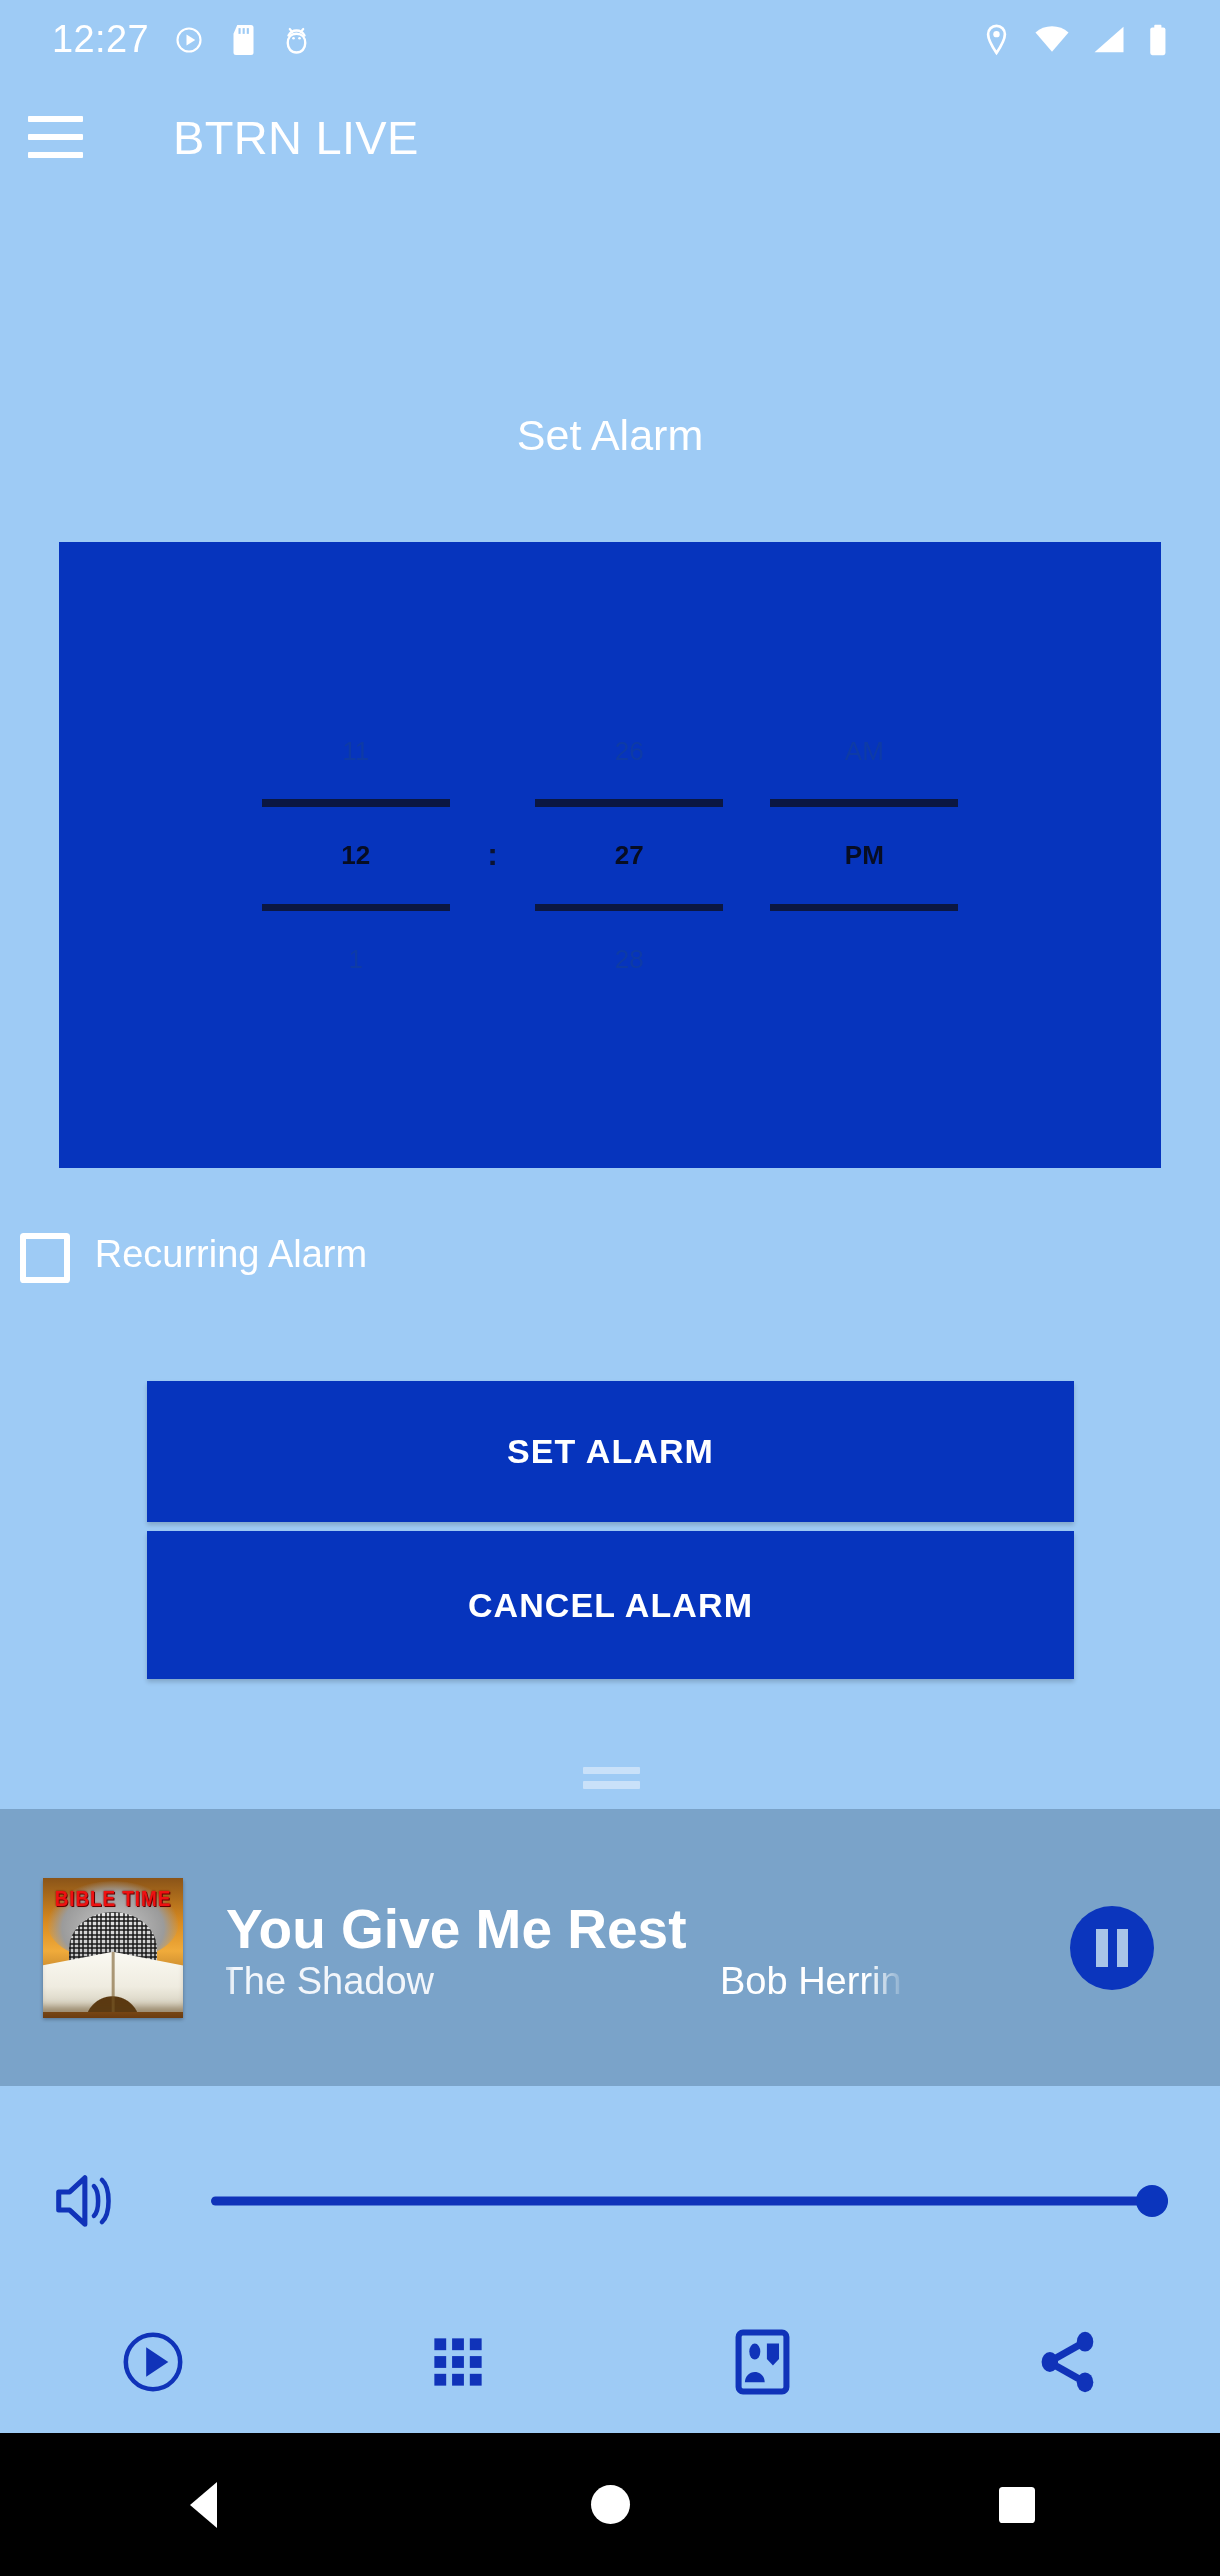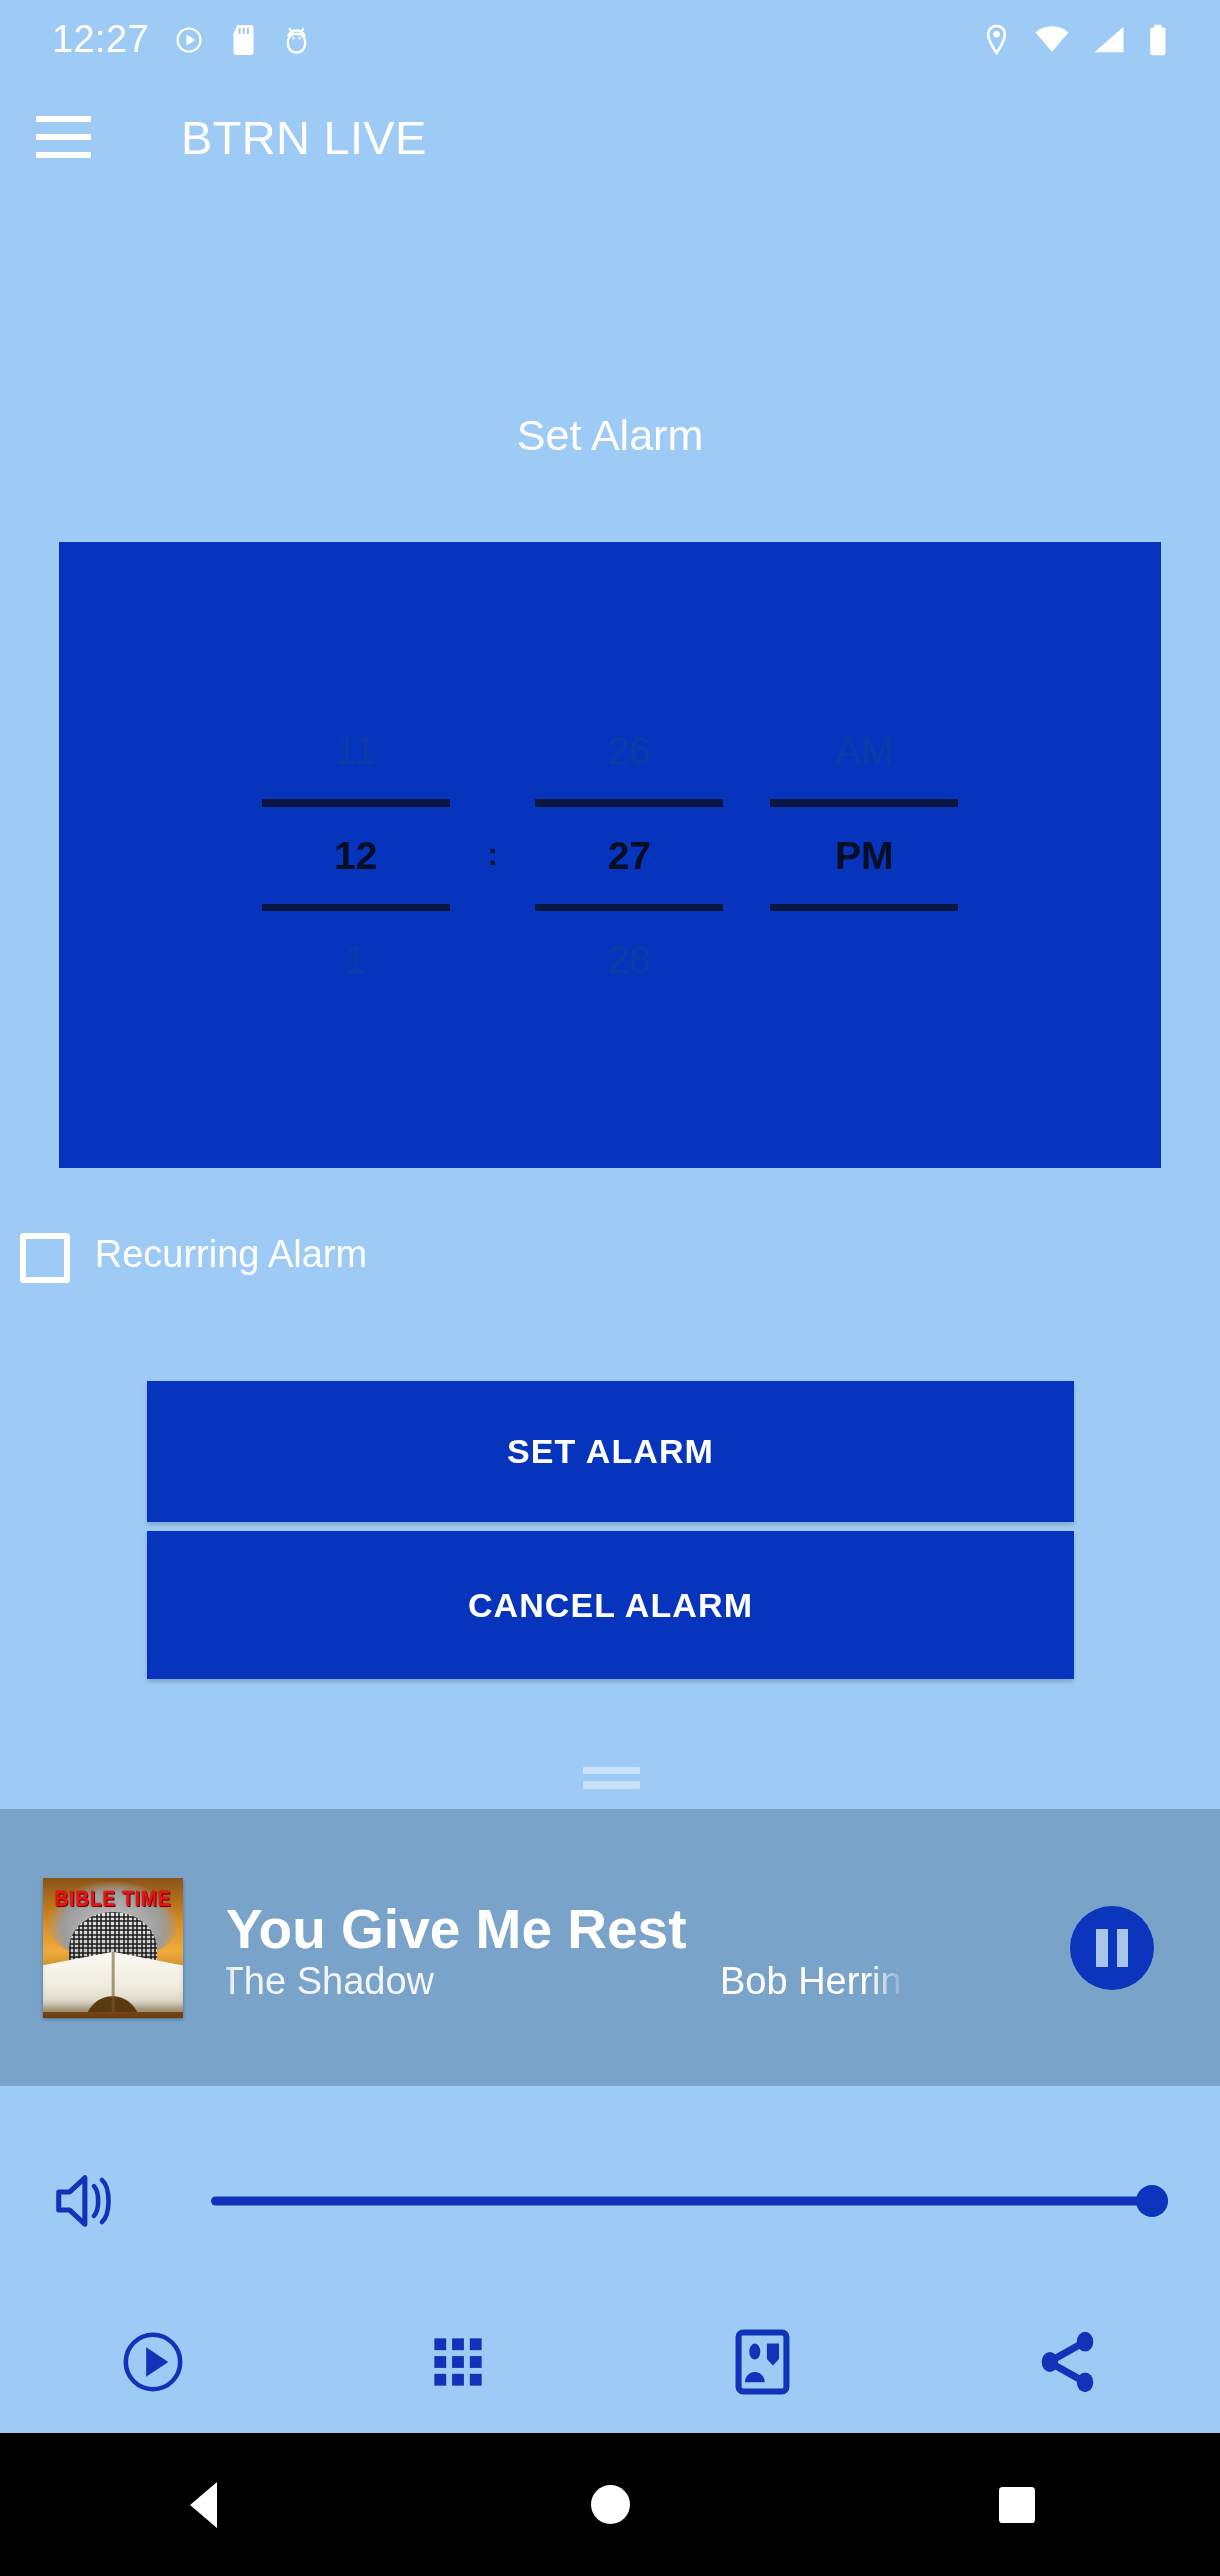--- a/index.html
+++ b/index.html
@@ -38,21 +38,21 @@
   .sb-icon { display: block; }
 
   
   #app-bar {
     position: absolute;
     left: 0; top: 79px;
     width: 1192px; height: 116px;
     display: flex;
     align-items: center;
     box-sizing: border-box;
-    padding-left: 36px;
+    padding-left: 28px;
   }
   #hamburger {
     width: 55px; height: 43px;
     display: flex; flex-direction: column;
     justify-content: space-between;
     cursor: pointer;
   }
   #hamburger span {
     display: block;
     height: 6.3px; width: 100%;
@@ -104,21 +104,21 @@
   .tp-col.minute { width: 199px; margin-left: 32px; margin-right: 36px; }
   .tp-col.ampm   { width: 199px; }
   .tp-colon {
     color: #0a1333;
     font-size: 32px;
     font-weight: 700;
     align-self: center;
     padding-bottom: 1.8px;
   }
   .tp-val {
-    font-size: 39px;
+    font-size: 26px;
     line-height: 1;
     text-align: center;
     width: 100%;
   }
   .tp-val.prev, .tp-val.next {
     color: #0e3ba6;
     height: 97px;
     display: flex;
     align-items: center;
     justify-content: center;

